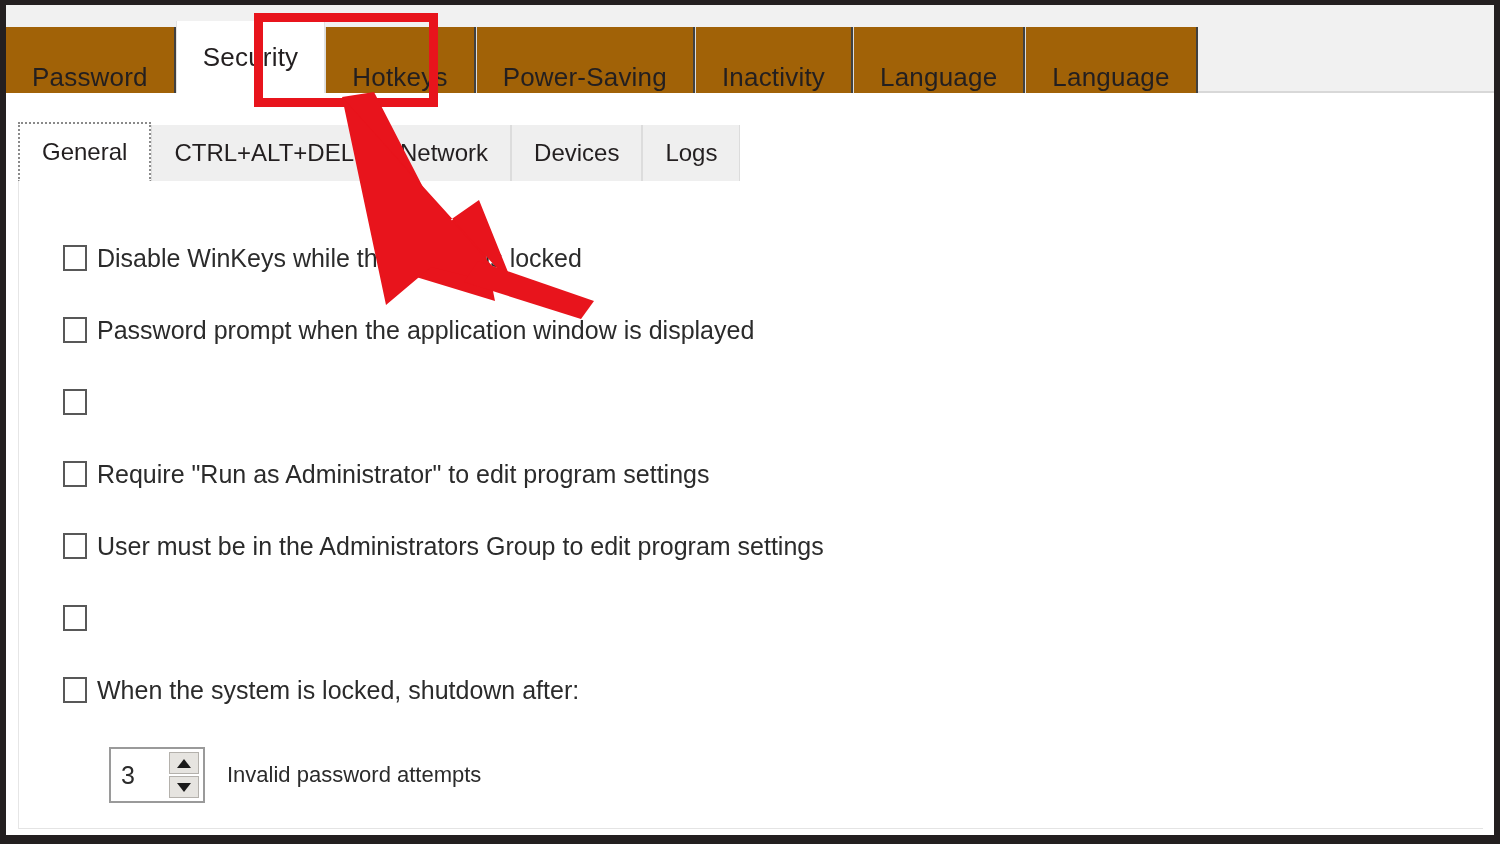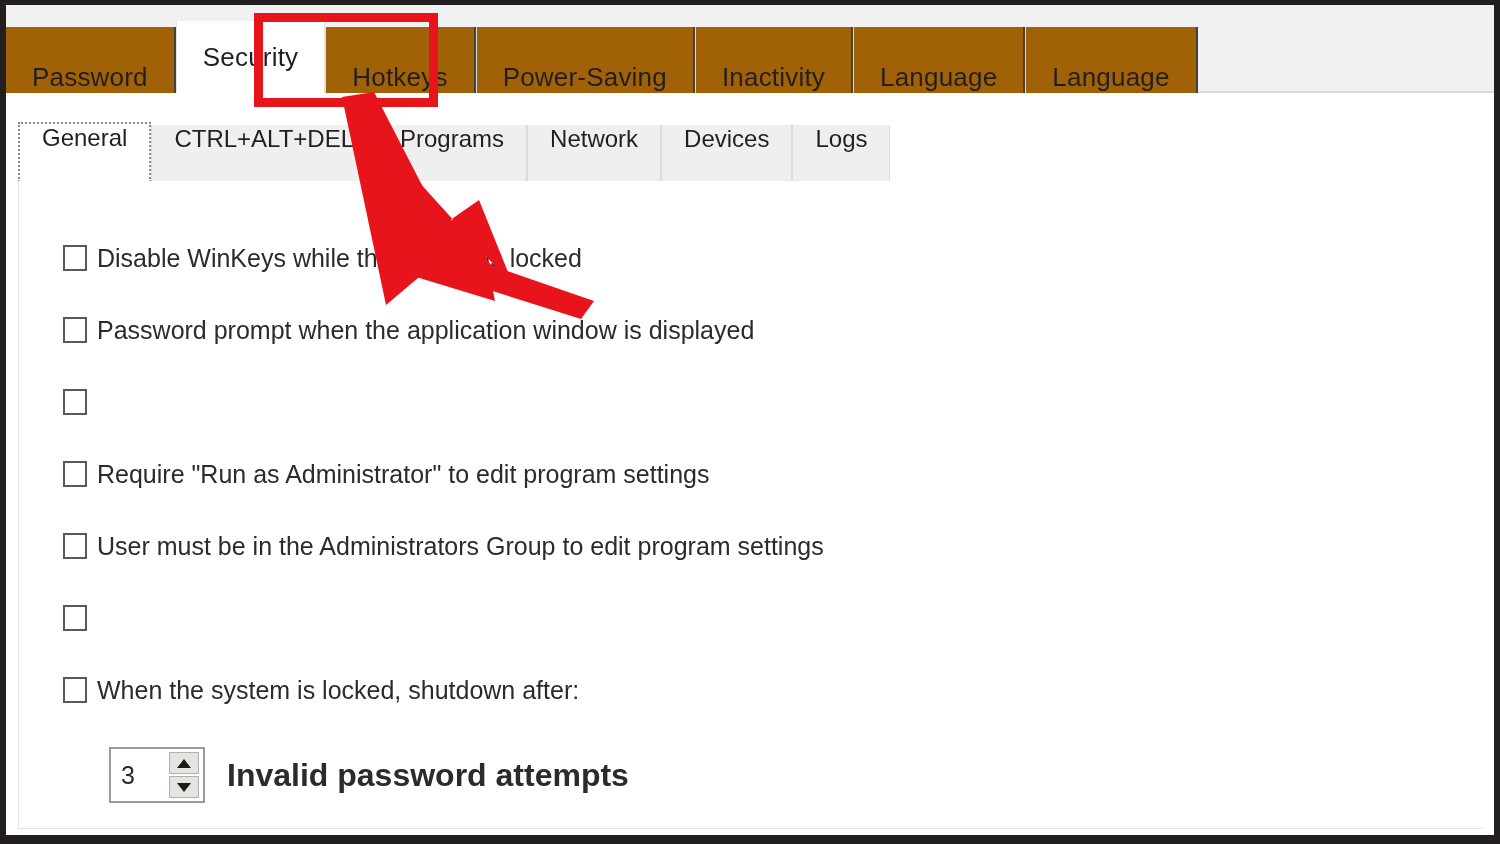--- a/index.html
+++ b/index.html
@@ -106,21 +106,21 @@
     position: absolute;
     left: 12px;
     top: 30px;
     height: 56px;
     display: flex;
     align-items: stretch;
     border-bottom: 1px solid #d9d9d9;
   }
   .subtab {
     display: flex;
-    align-items: flex-start;
+    align-items: center;
     justify-content: center;
     padding: 0 22px;
     background: #efefef;
     border-left: 1px solid #dcdcdc;
     border-right: 1px solid #dcdcdc;
     font-size: 24px;
     color: #231f20;
     box-sizing: border-box;
     cursor: default;
     white-space: nowrap;
@@ -226,24 +226,23 @@
     border-bottom: 9px solid #1a1a1a;
   }
   .tri-down {
     width: 0; height: 0;
     border-left: 7px solid transparent;
     border-right: 7px solid transparent;
     border-top: 9px solid #1a1a1a;
   }
   .spinner-caption {
     margin-left: 22px;
-    font-size: 32px;
+    font-size: 22px;
     color: #2b2b2b;
     white-space: nowrap;
-    font-weight: bold;
   }
   .panel-bottom-rule {
     position: absolute;
     left: 0;
     bottom: 0;
     width: 1464px;
     height: 1px;
     background: #e4e4e4;
   }
 </style>
@@ -279,23 +278,20 @@
   </div>
 
   <div class="subtab-area">
 
     <div class="subtabs">
       <div class="subtab active">
         <span>General</span>
       </div>
       <div class="subtab">
         <span>CTRL+ALT+DEL</span>
-      </div>
-      <div class="subtab">
-        <span>Programs</span>
       </div>
       <div class="subtab">
         <span>Network</span>
       </div>
       <div class="subtab">
         <span>Devices</span>
       </div>
       <div class="subtab">
         <span>Logs</span>
       </div>

